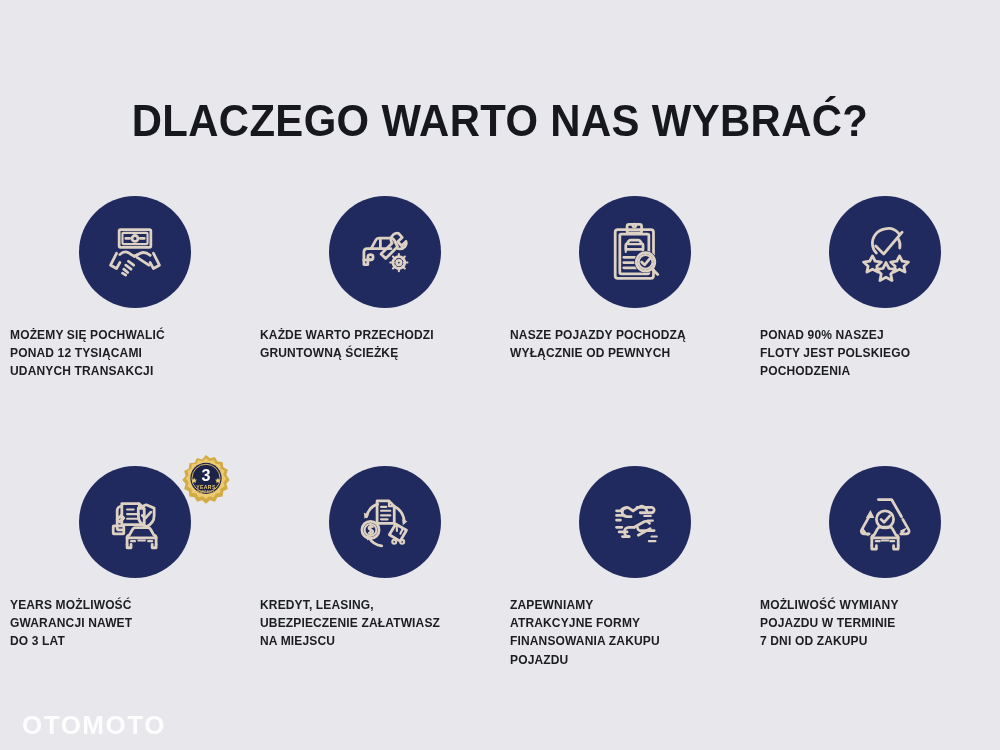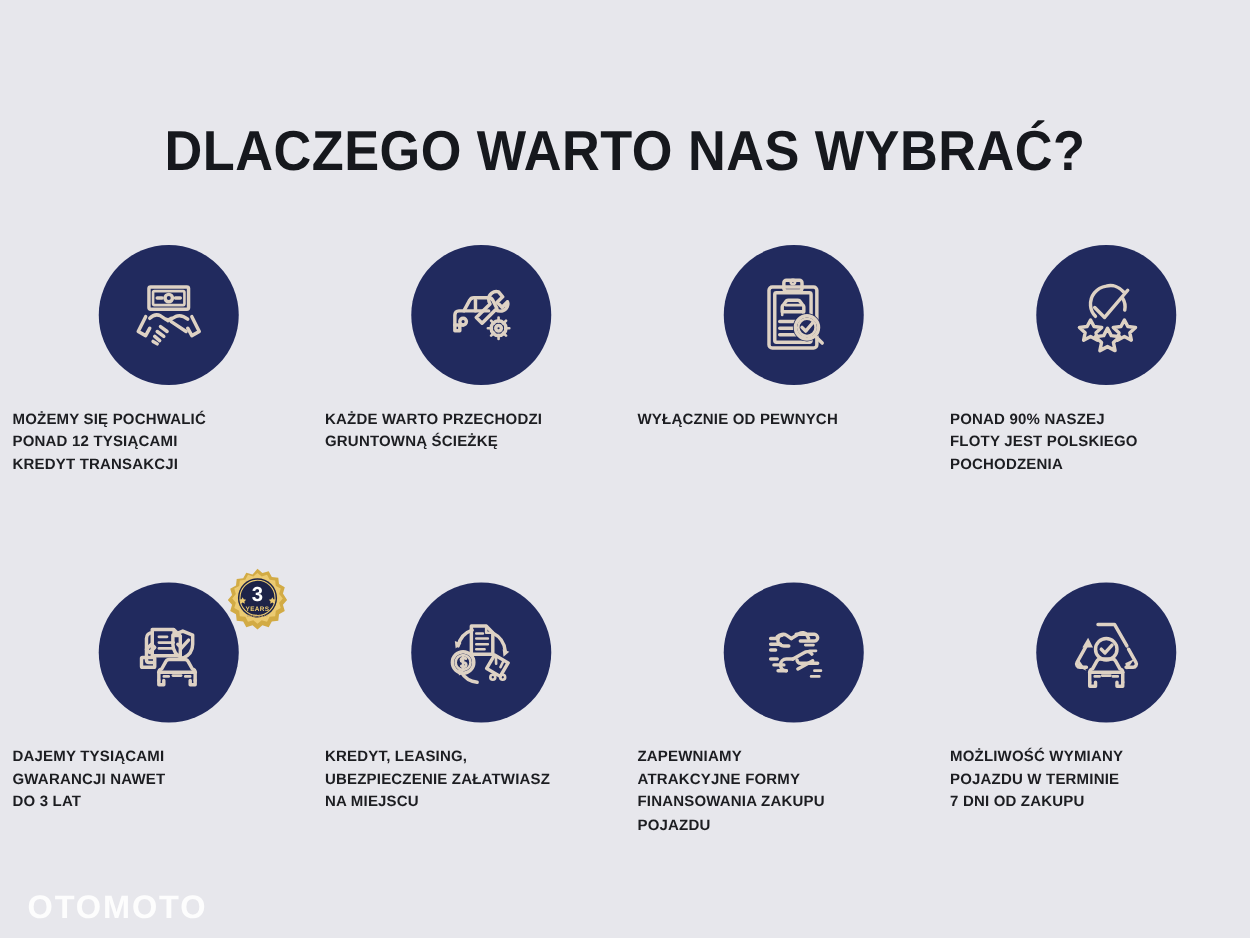--- a/index.html
+++ b/index.html
@@ -151,21 +151,21 @@
             <path class="ico" d="M27 54c4-4 9-5 13-3l6 4c2 1 5 1 7-1"></path>
             <path class="ico" d="M73 55c-5-4-11-5-15-3l-9 5"></path>
             <path class="ico" d="M40 64l8 6M36 70l8 6M33 76l6 5M31 82l5 3"></path>
             <path class="ico" d="M53 58l18 12"></path>
           </svg>
         </div>
       </div>
       <div class="caption">
         <span class="ln">MOŻEMY SIĘ POCHWALIĆ</span>
         <span class="ln">PONAD 12 TYSIĄCAMI</span>
-        <span class="ln">KREDYT TRANSAKCJI</span>
+        <span class="ln">UDANYCH TRANSAKCJI</span>
       </div>
     </div>
 
     <div class="cell">
       <div class="badge-wrap">
         <div class="circle">
           <svg viewBox="0 0 100 100">
             <path class="ico" d="M18 62V50c0-3 2-5 5-5h6l7-13c1-2 3-3 5-3h18c2 0 4 1 5 3l5 10"></path>
             <path class="ico" d="M18 62h10M18 62v7h6v-7"></path>
             <path class="ico" d="M29 45h30"></path>
@@ -198,20 +198,21 @@
             <path class="ico" d="M33 58h32M33 66h32M33 74h20"></path>
             <circle cx="66" cy="65" r="17" fill="#212a5e"></circle>
             <circle class="ico" cx="66" cy="65" r="14"></circle>
             <circle class="ico-thin" cx="66" cy="65" r="10.5"></circle>
             <path class="ico" d="M60 65l4.5 4.5L72.5 60"></path>
             <path class="ico" d="M76.5 76l8 8"></path>
           </svg>
         </div>
       </div>
       <div class="caption">
+        <span class="ln">NASZE POJAZDY POCHODZĄ</span>
         <span class="ln">WYŁĄCZNIE OD PEWNYCH</span>
       </div>
     </div>
 
     <div class="cell">
       <div class="badge-wrap">
         <div class="circle">
           <svg viewBox="0 0 100 100">
             <path class="ico" d="M71 22c-5-6-13-9-21-7C38 17 30 27 31 39c.4 5 2.6 9.4 5.9 12.6"></path>
             <path class="ico" d="M70 30c2.5 4 3.4 9 2.4 14"></path>
@@ -256,21 +257,21 @@
             <circle cx="50" cy="45" r="26" fill="none" stroke="#eccb72" stroke-width="1.6"></circle>
             <text x="50" y="50" text-anchor="middle" font-family="Liberation Sans, sans-serif" font-size="30" font-weight="700" fill="#ffffff">3</text>
             <path d="M28 44l1.6 3.2 3.6.5-2.6 2.5.6 3.5-3.2-1.7-3.2 1.7.6-3.5-2.6-2.5 3.6-.5z" fill="#eccb72"></path>
             <path d="M72 44l1.6 3.2 3.6.5-2.6 2.5.6 3.5-3.2-1.7-3.2 1.7.6-3.5-2.6-2.5 3.6-.5z" fill="#eccb72"></path>
             <text x="50" y="65" text-anchor="middle" font-family="Liberation Sans, sans-serif" font-size="9.5" font-weight="700" letter-spacing="0.6" fill="#eccb72">YEARS</text>
             <text x="50" y="73" text-anchor="middle" font-family="Liberation Sans, sans-serif" font-size="5" font-weight="700" letter-spacing="0.4" fill="#c9a96a">WARRANTY</text>
           </g>
         </svg>
       </div>
       <div class="caption">
-        <span class="ln">DAJEMY TYSIĄCAMI</span>
+        <span class="ln">YEARS MOŻLIWOŚĆ</span>
         <span class="ln">GWARANCJI NAWET</span>
         <span class="ln">DO 3 LAT</span>
       </div>
     </div>
 
     <div class="cell">
       <div class="badge-wrap">
         <div class="circle">
           <svg viewBox="0 0 100 100">
             <path class="ico" d="M38 18h18l8 8v26H38z"></path>

